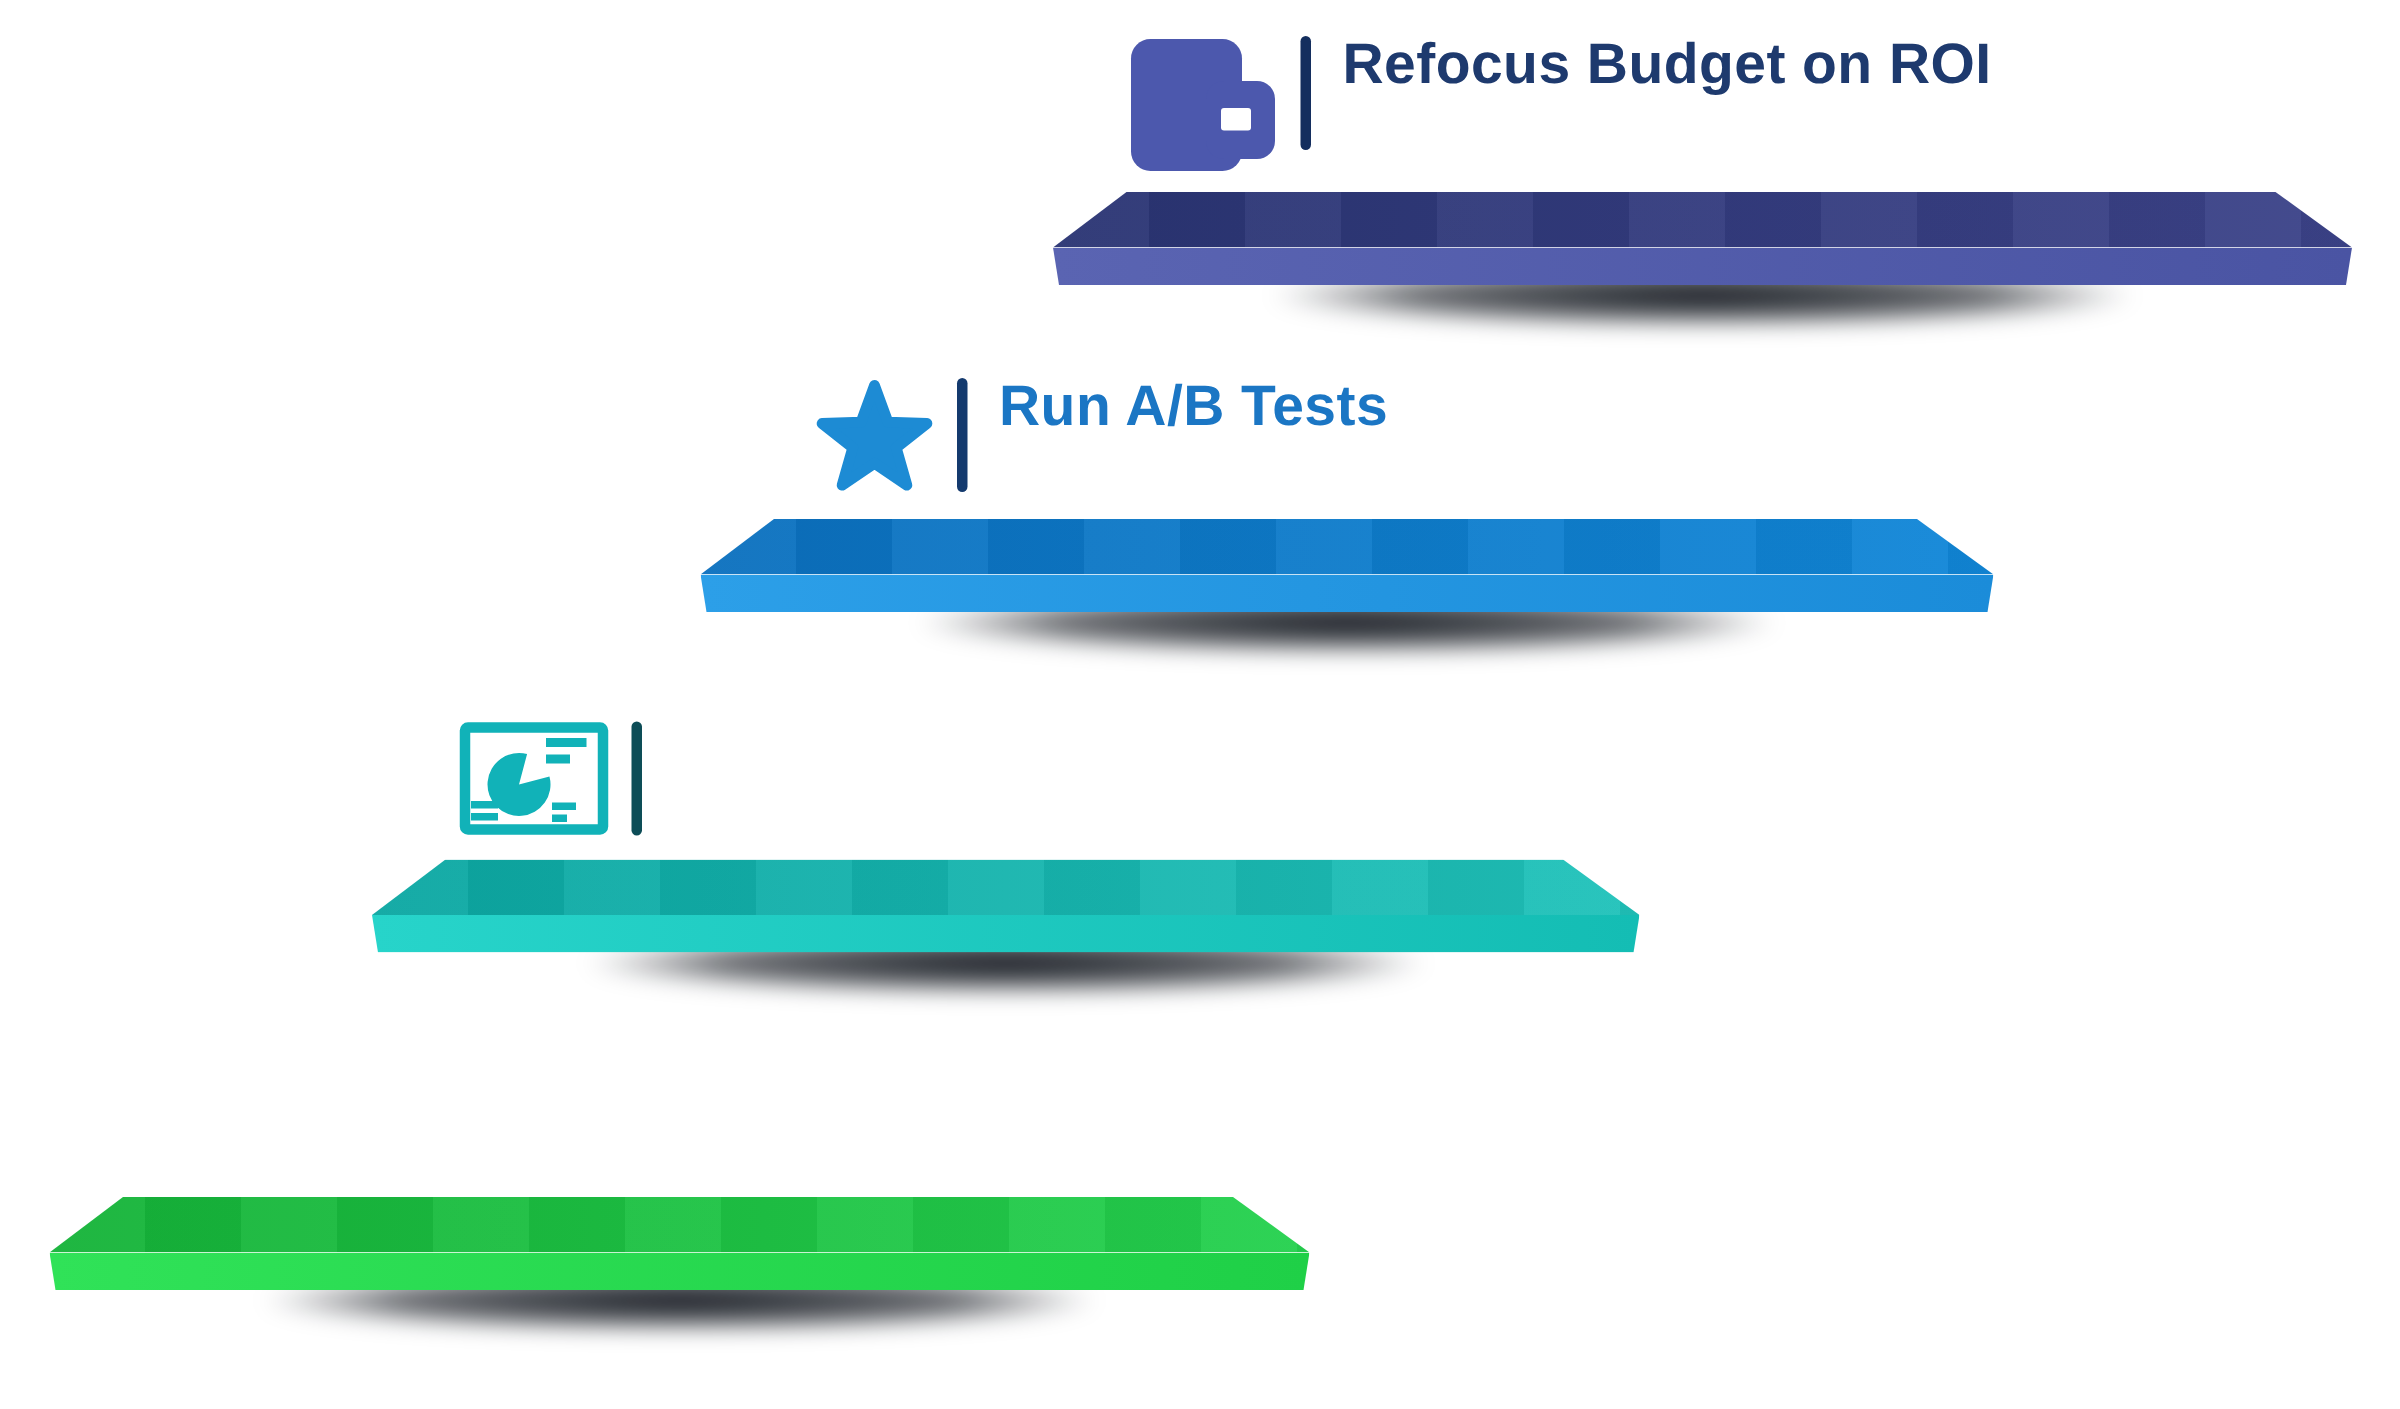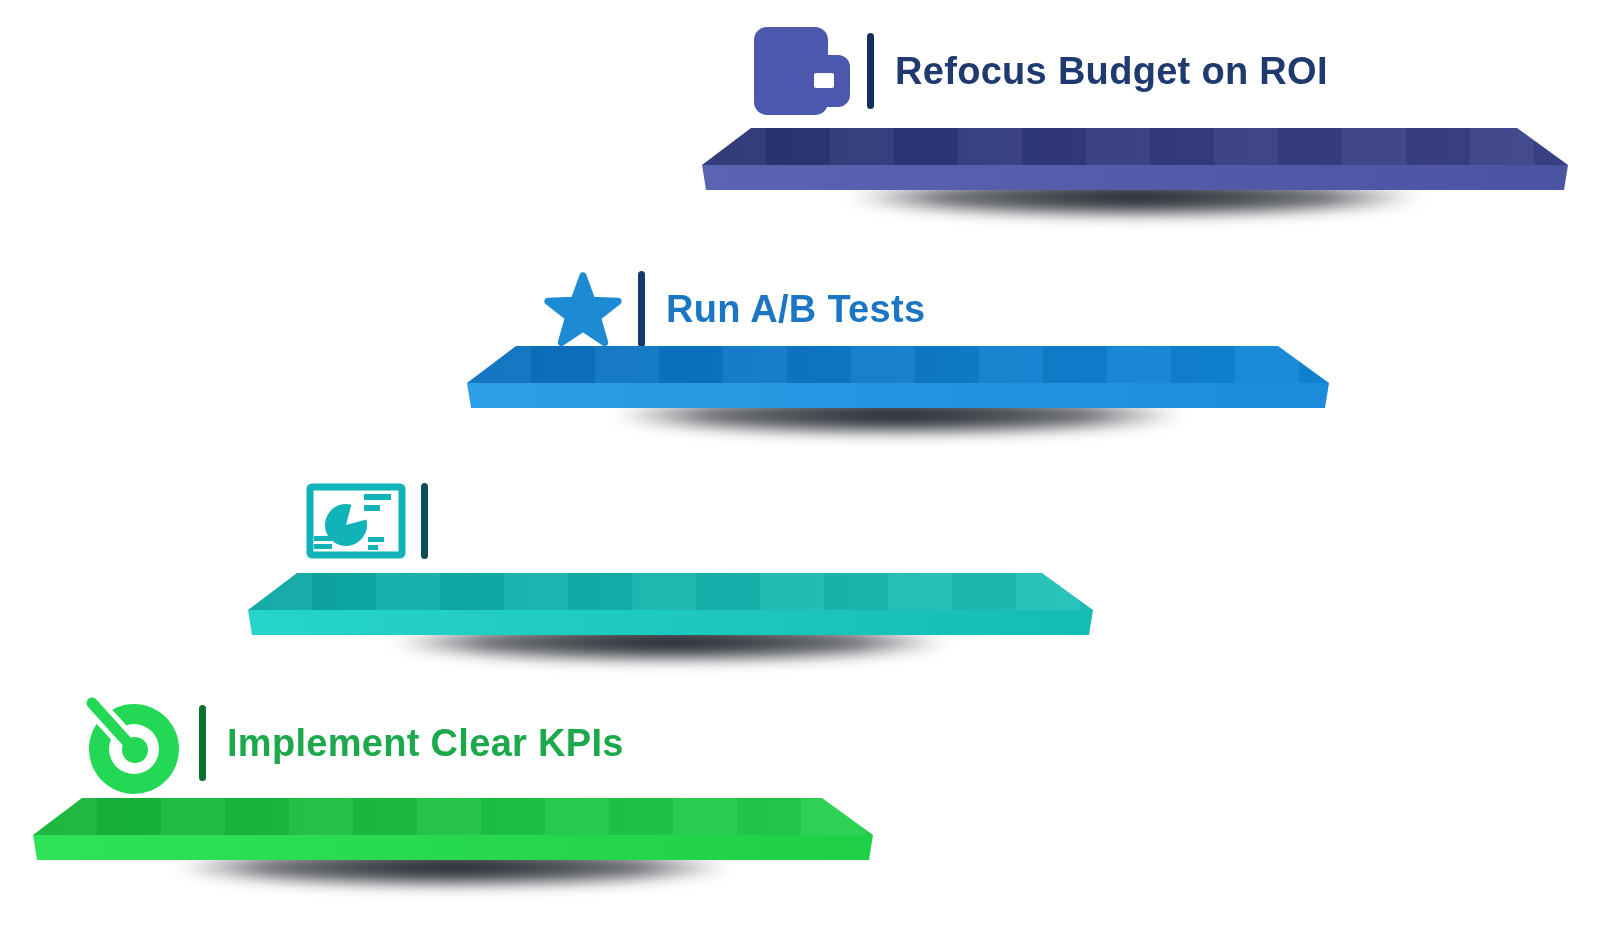--- a/index.html
+++ b/index.html
@@ -6,21 +6,21 @@
   body {
     width:1600px; height:939px;
     background:#ffffff;
     font-family:"Liberation Sans", sans-serif;
     position:relative;
     overflow:hidden;
   }
   .step { position:absolute; inset:0; pointer-events:none; }
 
   
-  .header { position:absolute; display:flex; align-items:center; gap:15px; }
+  .header { position:absolute; display:flex; align-items:flex-start; gap:15px; }
   .icon-box { flex:0 0 auto; color:var(--icon); display:block; }
   .sep { flex:0 0 auto; width:7px; height:76px; border-radius:3.5px; background:var(--separator); }
   .label {
     font-size:38px; font-weight:700; line-height:1;
     color:var(--text); white-space:nowrap; letter-spacing:0.3px;
     padding-left:6px;
   }
 
   
   .platform { position:absolute; height:62px; }
@@ -40,21 +40,21 @@
     position:absolute; left:42px; right:42px; top:44px; height:56px;
     background: radial-gradient(ellipse 50% 50% at 50% 45%,
       rgba(3,8,16,0.93) 0%, rgba(3,8,16,0.60) 50%, rgba(3,8,16,0) 74%);
     filter: blur(7px);
     z-index:-1;
   }
 
   
   .h0 { left:752px; top:24px;  height:94px; }
   .p0 { left:702px; top:128px; width:866px; }
-  .h1 { left:543px; top:269px; height:80px; }
+  .h1 { left:543px; top:252px; height:80px; }
   .p1 { left:467px; top:346px; width:862px; }
   .h2 { left:306px; top:481px; height:80px; }
   .p2 { left:248px; top:573px; width:845px; }
   .h3 { left:80px;  top:690px; height:106px; }
   .p3 { left:33px;  top:798px; width:840px; }
 </style>
 </head>
 <body style="background: rgb(255, 255, 255);">
 
 <div class="step" style="--icon: #4c58ad; --separator: #142e5e; --text: #1e3a6e; --platform-top-start: #2a3473; --platform-top-end: #3c4389; --platform-front-start: #5a64b2; --platform-front-end: #4a54a3;">
@@ -104,29 +104,18 @@
     <div class="sep"></div>
   </div>
   <div class="platform p2">
     <div class="platform-shadow"></div>
     <div class="face-top"></div>
     <div class="face-front"></div>
   </div>
 </div>
 
 <div class="step" style="--icon: #22d854; --separator: #0b7031; --text: #1ca94c; --platform-top-start: #15b339; --platform-top-end: #25d14e; --platform-front-start: #30e258; --platform-front-end: #1fd047;">
-  <div class="header h3">
-    <svg class="icon-box" width="104" height="106" viewBox="0 0 104 106">
-      <circle cx="54" cy="59" r="45" fill="currentColor"></circle>
-      <circle cx="54" cy="59" r="25" fill="#ffffff"></circle>
-      <line x1="12" y1="13" x2="50" y2="55" stroke="#ffffff" stroke-width="21" stroke-linecap="round"></line>
-      <line x1="12" y1="13" x2="49" y2="54" stroke="currentColor" stroke-width="11" stroke-linecap="round"></line>
-      <circle cx="55" cy="60" r="13" fill="currentColor"></circle>
-    </svg>
-    <div class="sep"></div>
-    <div class="label">Implement Clear KPIs</div>
-  </div>
   <div class="platform p3">
     <div class="platform-shadow"></div>
     <div class="face-top"></div>
     <div class="face-front"></div>
   </div>
 </div>
 
 </body></html>

